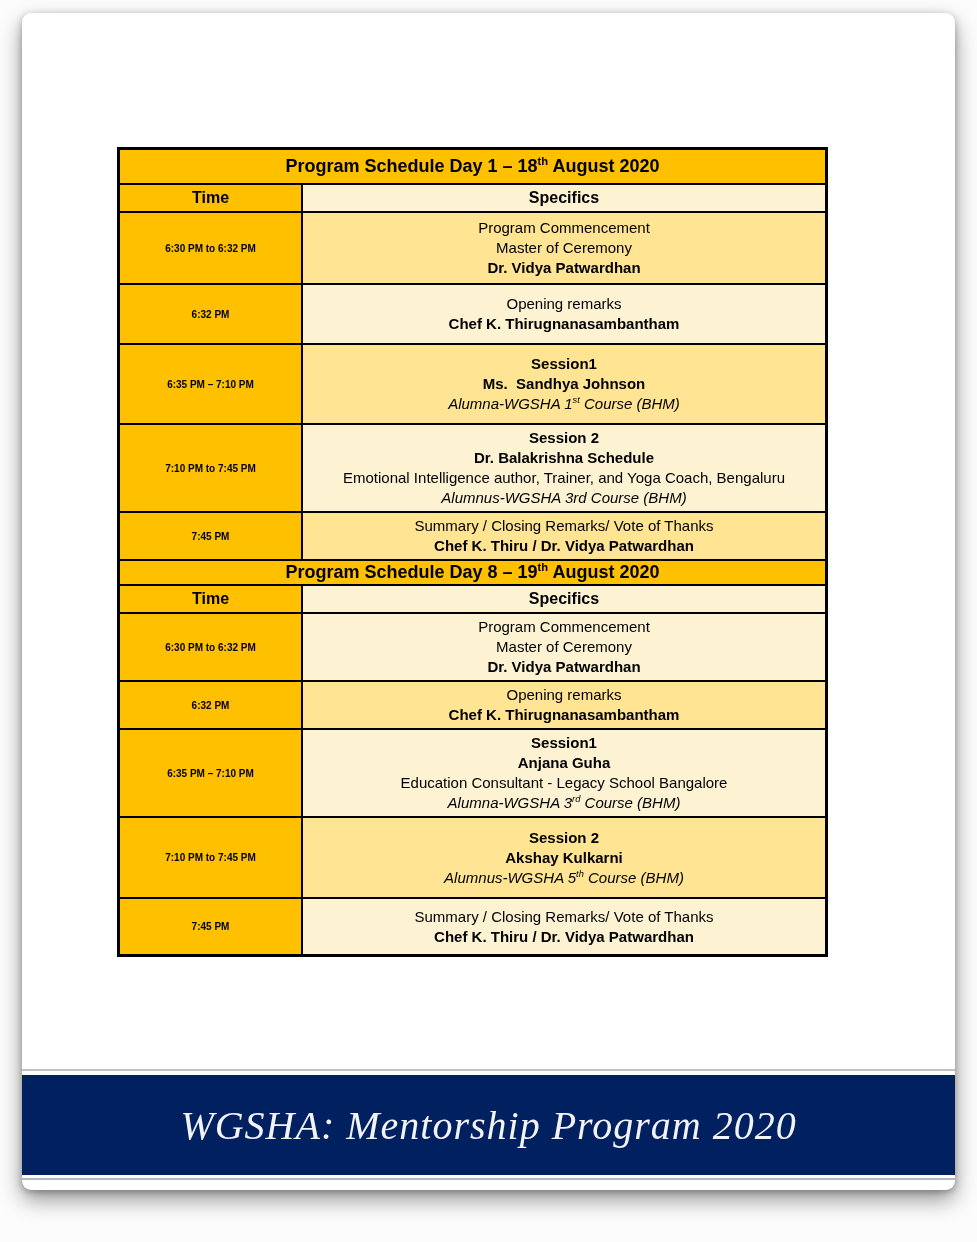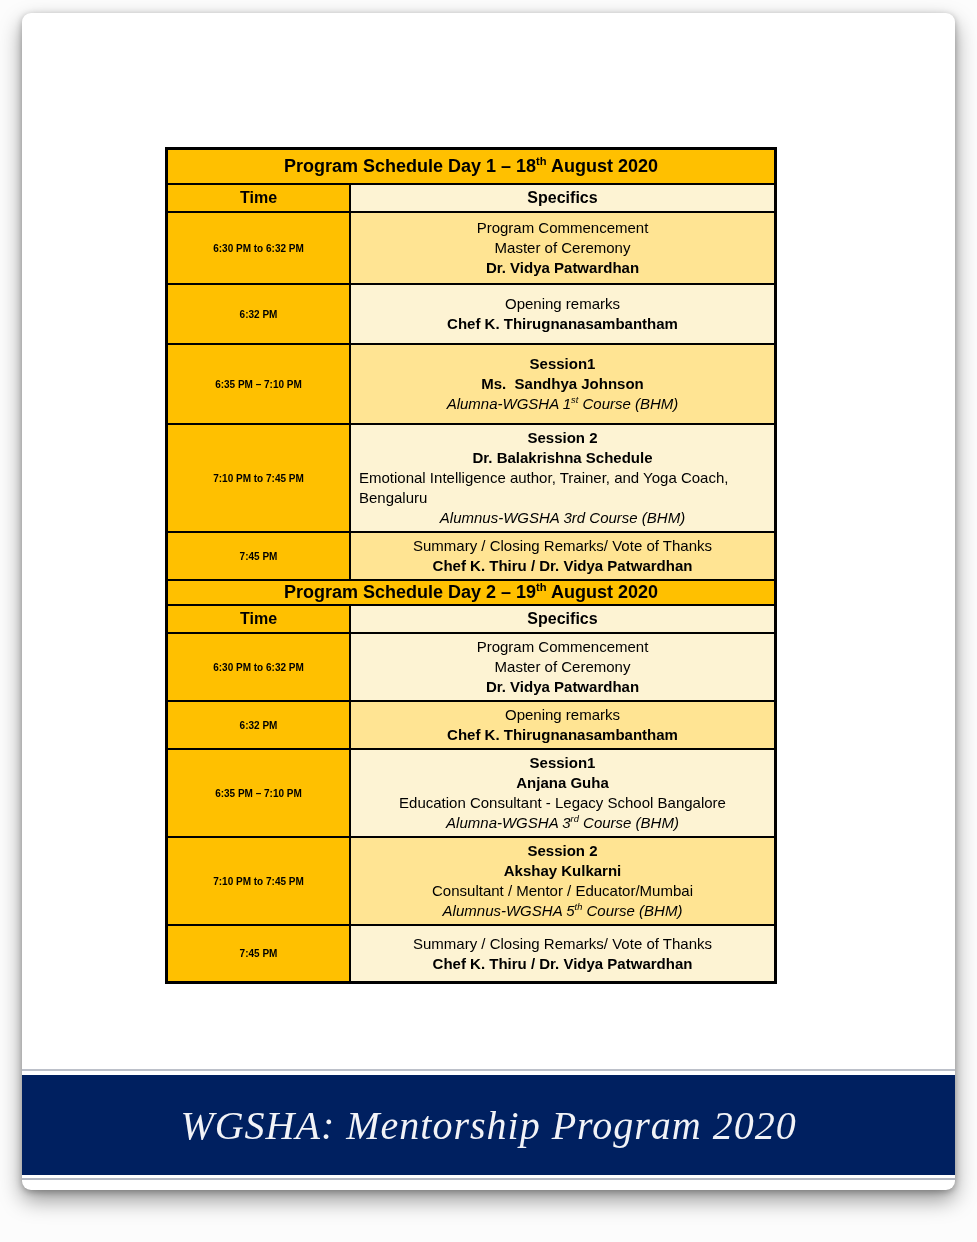--- a/index.html
+++ b/index.html
@@ -7,22 +7,22 @@
   body { font-family: "Liberation Sans", "DejaVu Sans", sans-serif; color: #000; }
 
   .page {
     position: absolute; left: 22px; top: 13px; width: 933px; height: 1177px;
     background: #ffffff; border-radius: 9px;
     box-shadow: 0 10px 22px rgba(0,0,0,0.40), 0 2px 7px rgba(0,0,0,0.28);
   }
 
   
   .schedule-table {
-    position: absolute; left: 95px; top: 134px; width: 612px;
-    border: 3px solid #000; background: #fff; margin-left: 48px;
+    position: absolute; left: 95px; top: 134px; width: 711px;
+    border: 3px solid #000; background: #fff;
   }
   .trow { display: flex; width: 100%; border-bottom: 2px solid #000; }
   .trow:last-child { border-bottom: none; }
 
   .full-cell {
     width: 100%; display: flex; flex-direction: column;
     justify-content: center; align-items: center; text-align: center;
   }
   .cell-time {
     width: 183px; flex: 0 0 183px; border-right: 2px solid #000;
@@ -121,21 +121,21 @@
     <div class="trow" style="min-height:39px">
       <div class="cell-time bg-gold">7:45 PM</div>
       <div class="cell-spec bg-med">
         <span class="ln">Summary / Closing Remarks/ Vote of Thanks</span>
         <span class="ln b">Chef K. Thiru / Dr. Vidya Patwardhan</span>
       </div>
     </div>
 
     <div class="trow" style="min-height:25px">
       <div class="full-cell bg-gold row-title">
-        <span><span>Program Schedule Day 2 – 19</span><sup>th</sup><span> August 2020</span></span>
+        <span><span>Program Schedule Day 8 – 19</span><sup>th</sup><span> August 2020</span></span>
       </div>
     </div>
 
     <div class="trow" style="min-height:26px">
       <div class="cell-time bg-gold col-head">Time</div>
       <div class="cell-spec bg-cream col-head">Specifics</div>
     </div>
 
     <div class="trow" style="min-height:61px">
       <div class="cell-time bg-gold">6:30 PM to 6:32 PM</div>
@@ -162,21 +162,20 @@
         <span class="ln">Education Consultant - Legacy School Bangalore</span>
         <span class="ln i"><span>Alumna-WGSHA 3</span><sup>rd</sup><span> Course (BHM)</span></span>
       </div>
     </div>
 
     <div class="trow" style="min-height:81px">
       <div class="cell-time bg-gold">7:10 PM to 7:45 PM</div>
       <div class="cell-spec bg-med">
         <span class="ln b">Session 2</span>
         <span class="ln b">Akshay Kulkarni</span>
-        <span class="ln">Consultant / Mentor / Educator/Mumbai</span>
         <span class="ln i"><span>Alumnus-WGSHA 5</span><sup>th</sup><span> Course (BHM)</span></span>
       </div>
     </div>
 
     <div class="trow" style="min-height:55px">
       <div class="cell-time bg-gold">7:45 PM</div>
       <div class="cell-spec bg-cream">
         <span class="ln">Summary / Closing Remarks/ Vote of Thanks</span>
         <span class="ln b">Chef K. Thiru / Dr. Vidya Patwardhan</span>
       </div>

